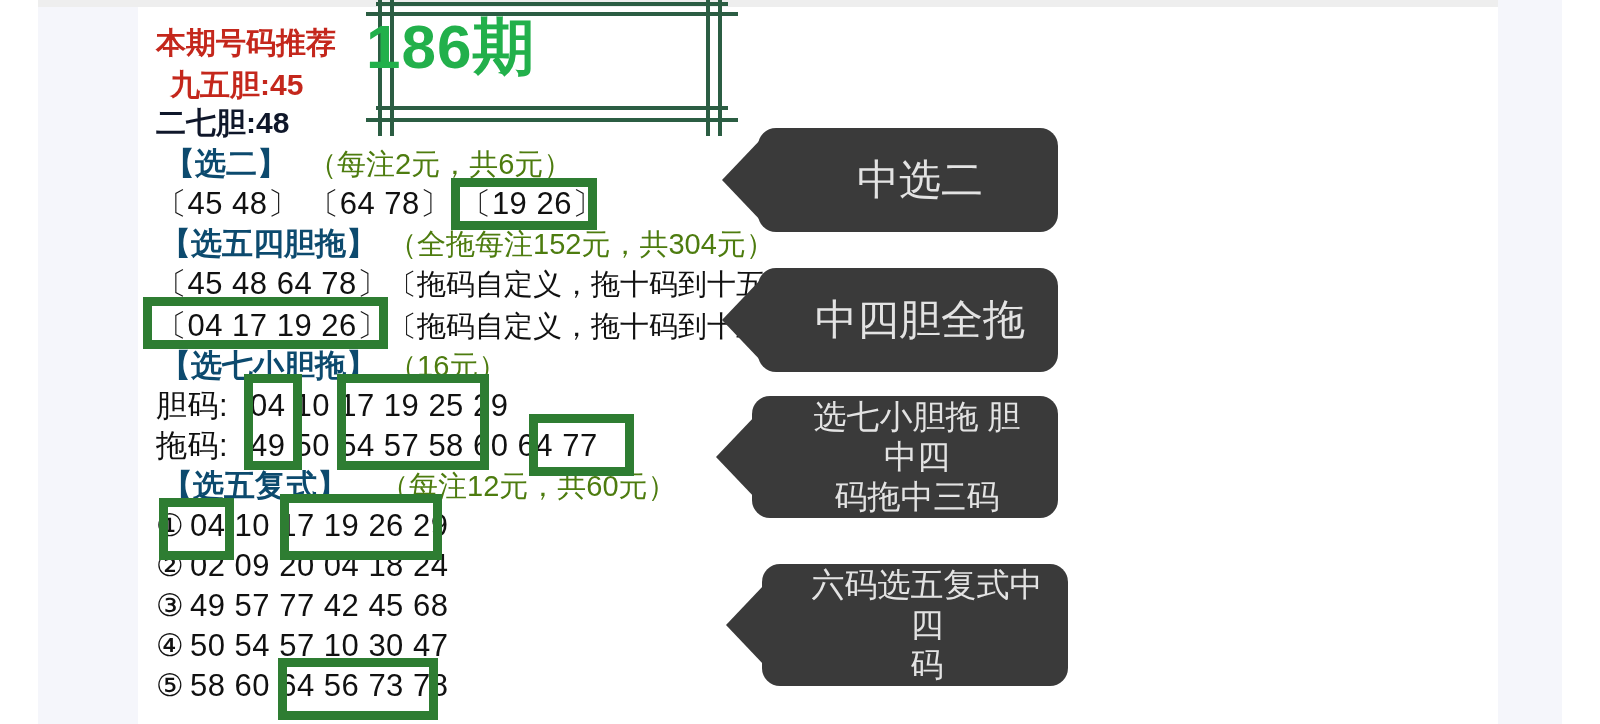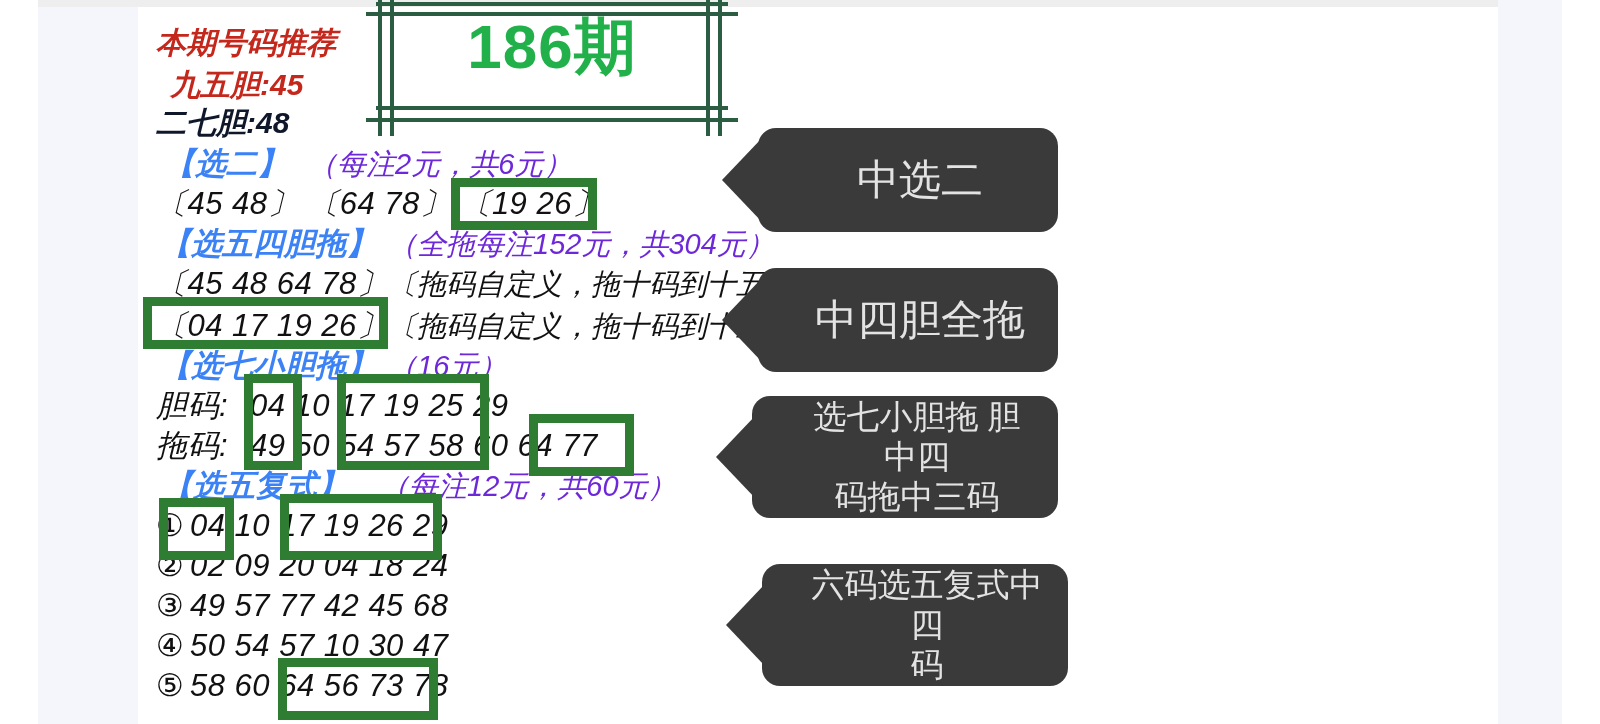--- a/index.html
+++ b/index.html
@@ -61,58 +61,57 @@
     background: #2b5d43;
   }
   #issue-frame .h { height: 4px; }
   #issue-frame .v { width: 4px; }
 
   #issue-label {
     position: absolute;
     left: 228px;
     top: 16px;
     width: 372px;
-    text-align: center;
+    text-align: left;
     font-size: 62px;
     font-weight: 700;
     color: #22b04b;
     letter-spacing: 1px;
     line-height: 1;
   }
 
   
   #text-block {
     position: absolute;
     left: 0;
     top: 0;
     width: 1000px;
   }
   .line {
     position: absolute;
     white-space: nowrap;
     line-height: 1;
-    font-style: italic;
   }
   .hdr-red {
     color: #c4271c;
     font-weight: 700;
     font-size: 30px;
   }
   .hdr-blue {
     color: #0f172a;
     font-weight: 700;
     font-size: 30px;
   }
   .sec-title {
-    color: #3b82f6;
+    color: #0c4a6e;
     font-weight: 700;
     font-size: 31px;
   }
   .sec-note {
-    color: #6d28d9;
+    color: #4d7c0f;
     font-weight: 400;
     font-size: 29px;
   }
   .nums {
     color: #111111;
     font-weight: 400;
     font-size: 31px;
     letter-spacing: 0.5px;
   }
   .note-small {

